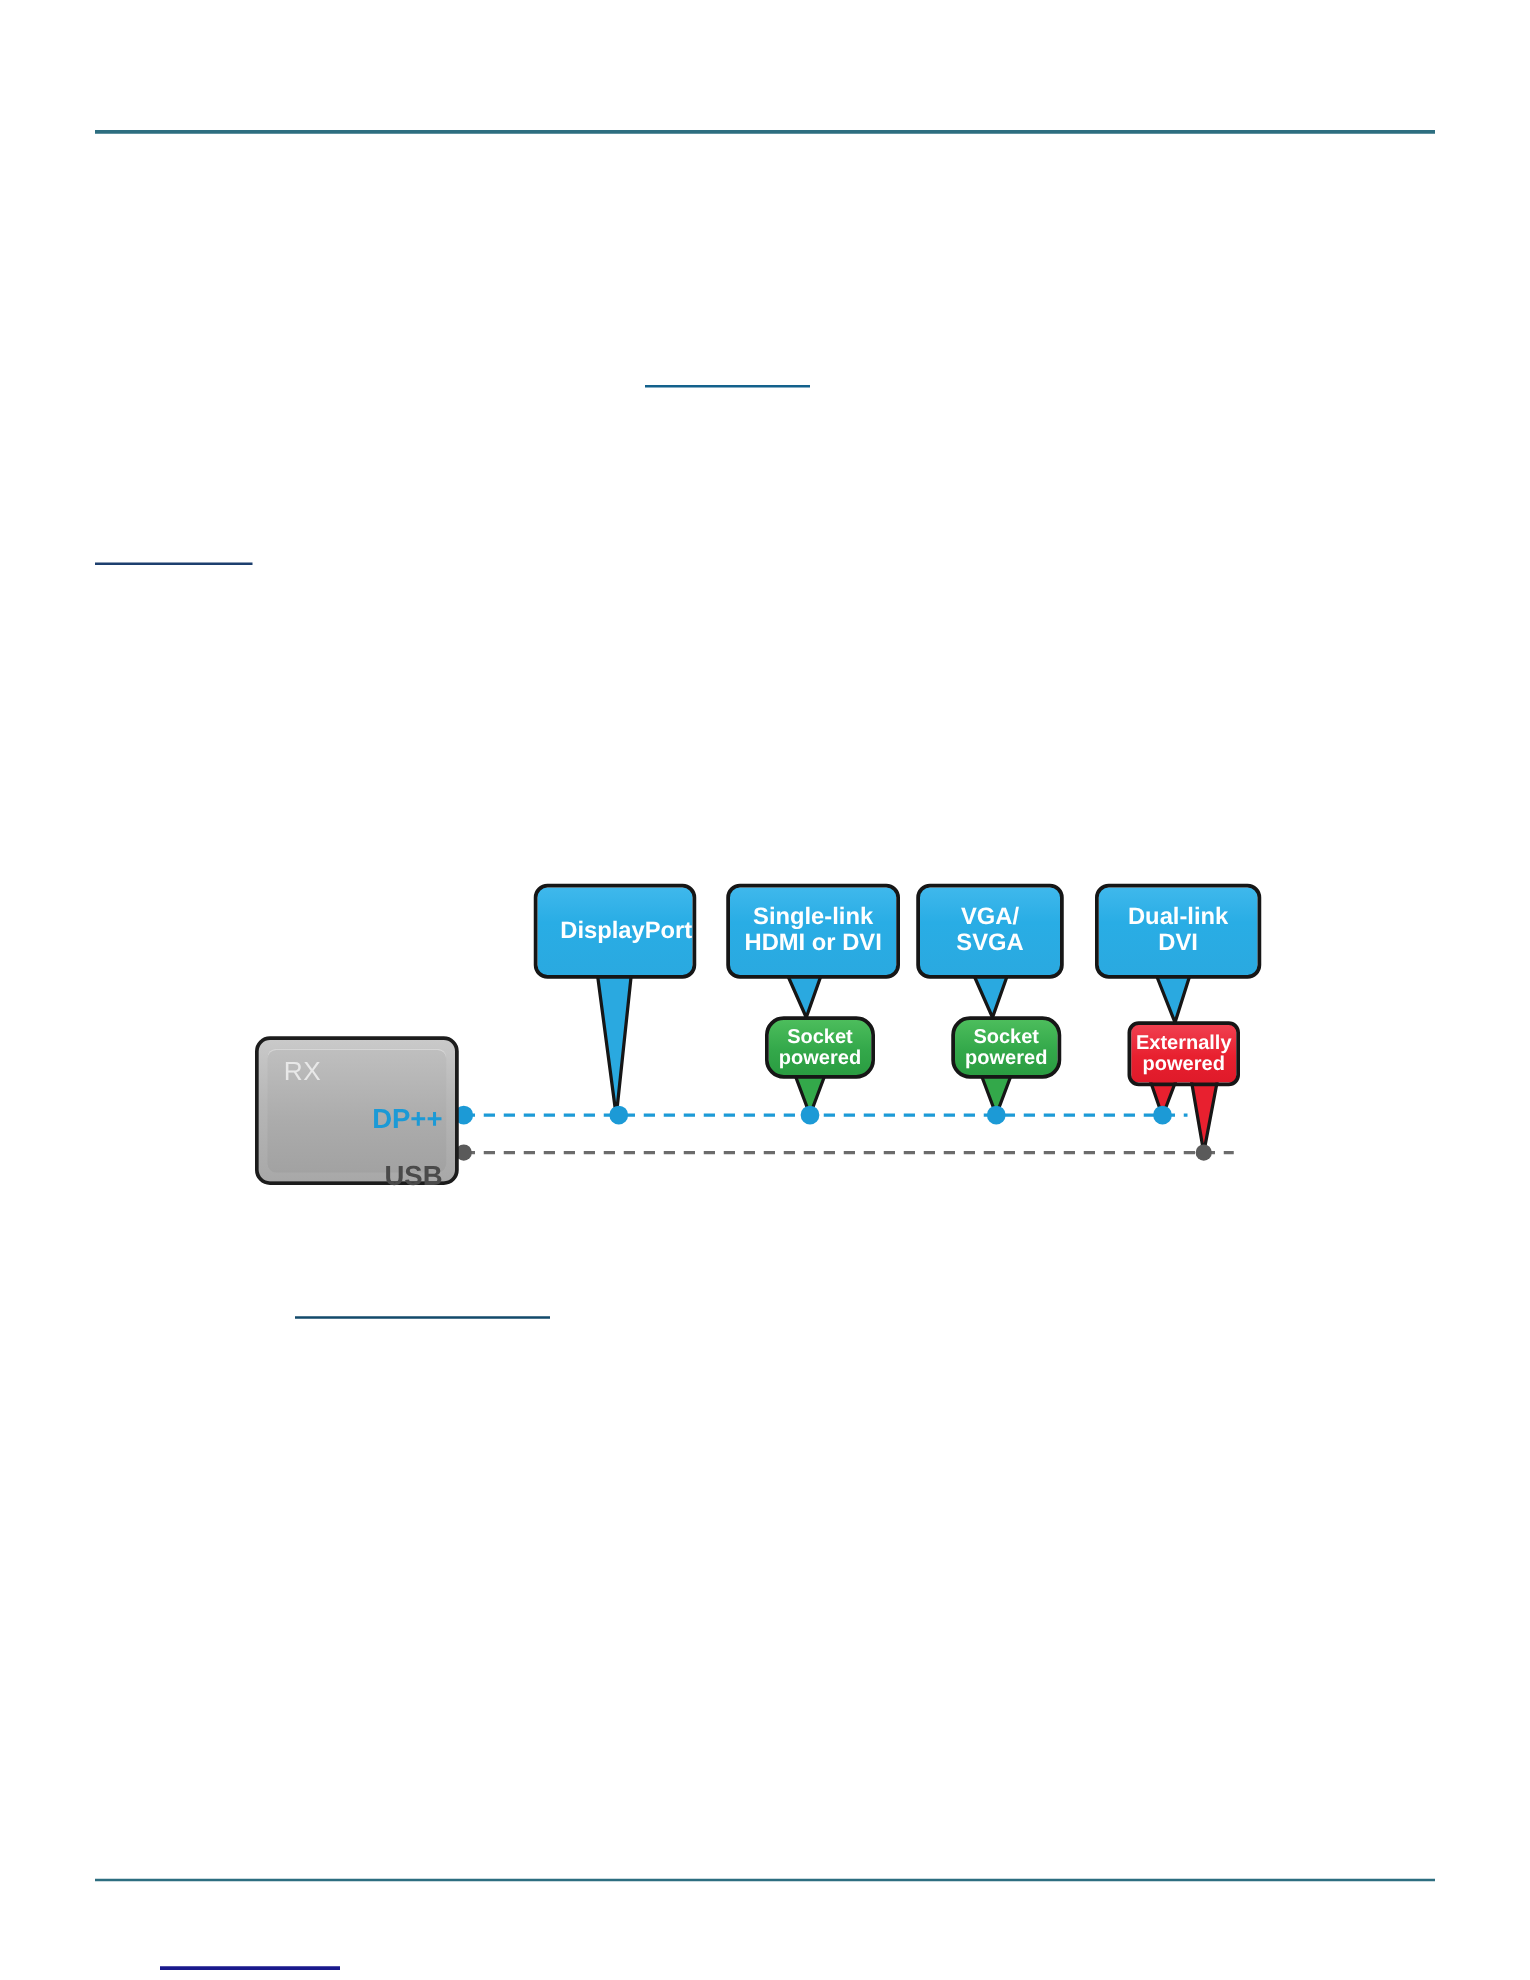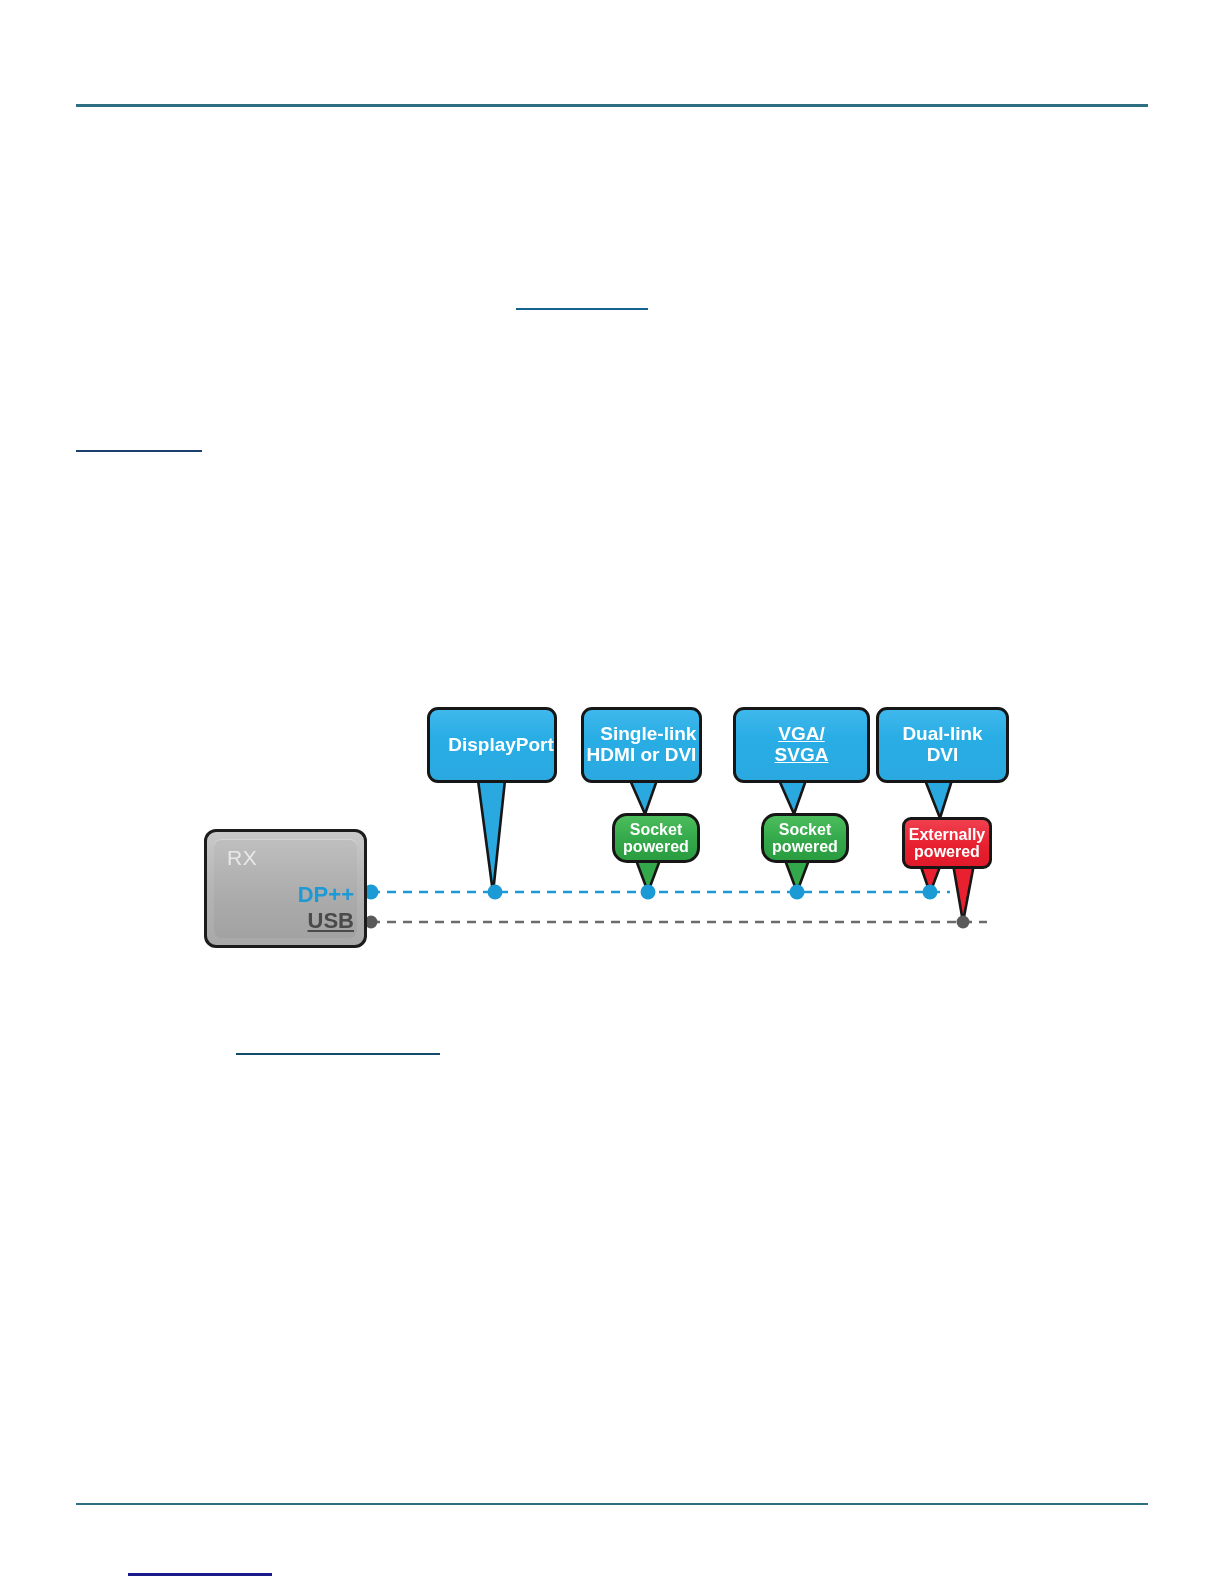--- a/index.html
+++ b/index.html
@@ -80,21 +80,21 @@
     letter-spacing: 0.5px;
   }
   .port-label {
     position: absolute;
     right: 10px;
     font-size: 22px;
     font-weight: bold;
     white-space: nowrap;
   }
   #port-dp  { top: 50px; color: #1c9ad6; }
-  #port-usb { top: 76px; color: #4a4a4a; text-decoration: underline; }
+  #port-usb { top: 96px; color: #4a4a4a; }
 
   
   .callout {
     position: absolute;
     box-sizing: border-box;
     border: 3px solid #161616;
     border-radius: 11px;
     display: flex;
     align-items: center;
     justify-content: center;
@@ -115,22 +115,22 @@
     margin-left: 12px;
   }
   .callout-red {
     background: linear-gradient(180deg, #f04050 0%, #e8202f 55%, #df1a2a 100%);
     font-size: 16px;
     border-radius: 9px;
   }
   .callout span { display: block; }
 
   #cal-displayport   { left: 427px; top: 707px; width: 130px; height: 76px; padding-left: 18px; }
-  #cal-single-link   { left: 581px; top: 707px; width: 121px; height: 76px; text-align: right; }
-  #cal-vga           { left: 733px; top: 707px; width: 137px; height: 76px; text-decoration: underline; }
+  #cal-single-link   { left: 581px; top: 707px; width: 139px; height: 76px; }
+  #cal-vga           { left: 733px; top: 707px; width: 118px; height: 76px; }
   #cal-dual-link     { left: 876px; top: 707px; width: 133px; height: 76px; }
 
   #cal-socket-1 { left: 600px; top: 813px; width: 88px; height: 50px; }
   #cal-socket-2 { left: 749px; top: 813px; width: 88px; height: 50px; }
   #cal-external { left: 902px; top: 817px; width: 90px; height: 52px; }
 </style>
 </head>
 <body>
 
 <div class="page-rule" id="rule-top"></div>

